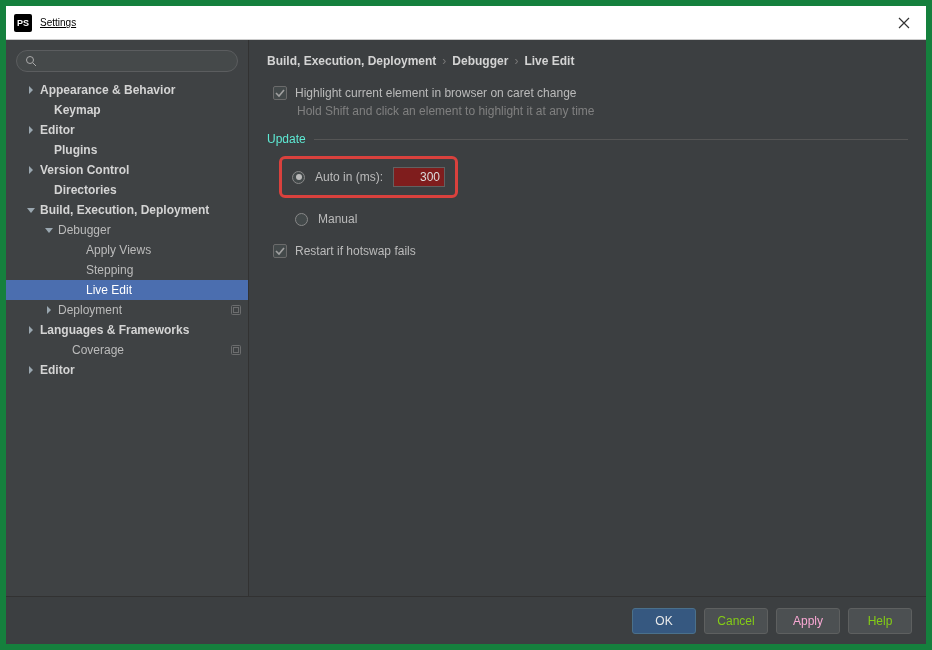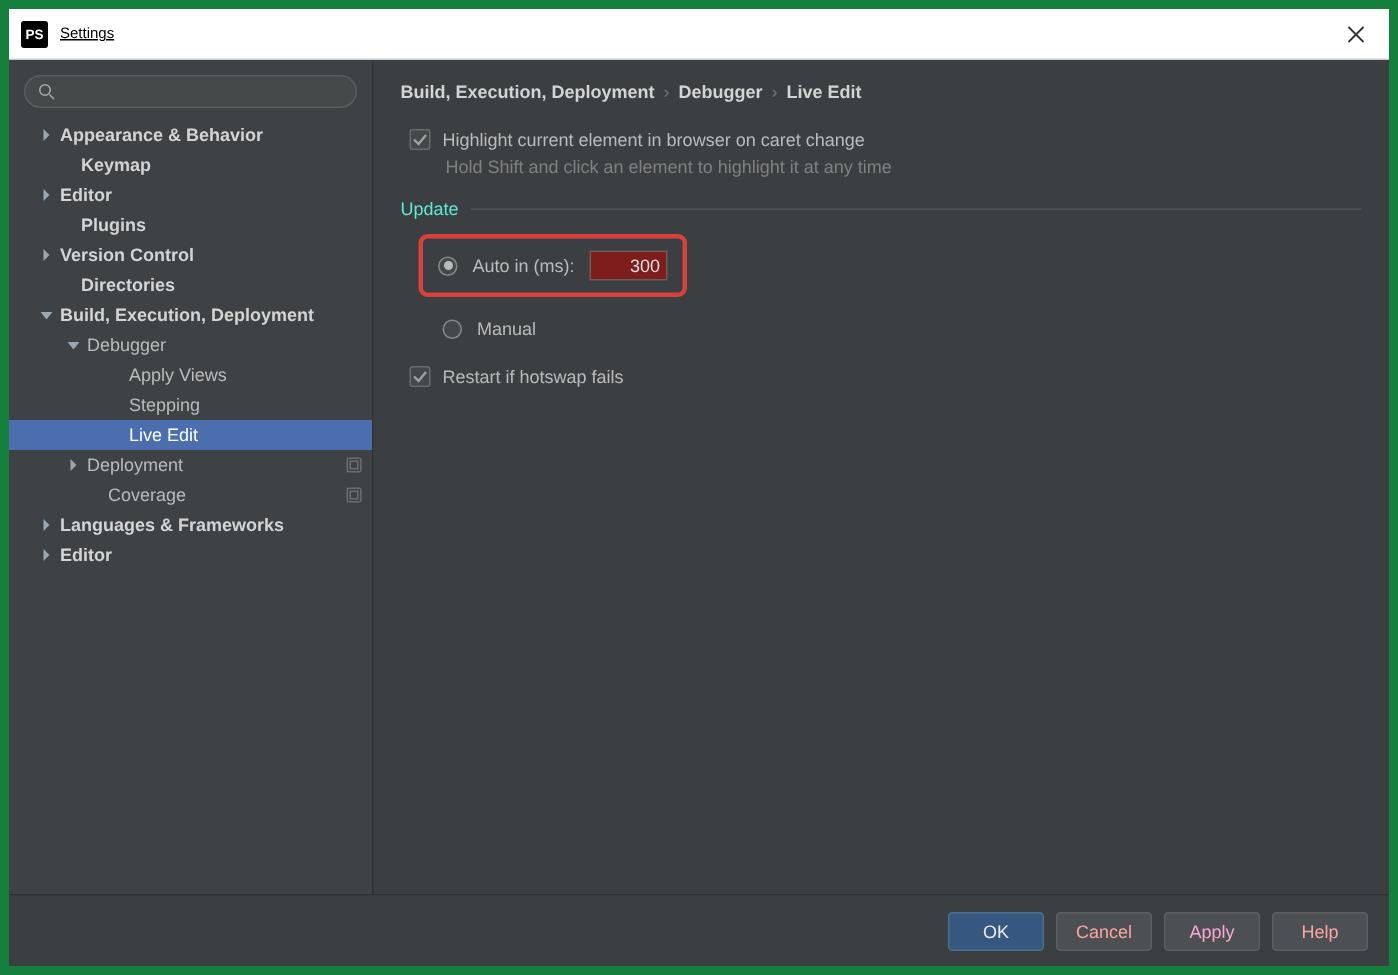--- a/index.html
+++ b/index.html
@@ -209,21 +209,21 @@
     justify-content: flex-end;
     gap: 8px;
     padding: 0 14px;
     background: #3c3f41;
   }
   .btn {
     min-width: 64px;
     height: 26px;
     border: 1px solid #5e6060;
     background: #4c5052;
-    color: #fca5a5;
+    color: #84cc16;
     font-size: 12px;
     border-radius: 3px;
     cursor: pointer;
     padding: 0 12px;
   }
   .btn.primary {
     background: #365880;
     border-color: #4a708b;
     color: #eaeaea;
   }
@@ -341,37 +341,37 @@
               <svg viewBox="0 0 8 8">
                 <path d="M2 0 L6 4 L2 8 Z" fill="currentColor"></path>
               </svg>
             </span>
             <span>Deployment</span>
             <span class="tail-icon"><svg viewBox="0 0 12 12">
                 <rect x="1.5" y="1.5" width="9" height="9" rx="1" stroke="#999" fill="none"></rect>
                 <rect x="3.5" y="3.5" width="5" height="5" stroke="#999" fill="none"></rect>
               </svg></span>
           </div>
+          <div class="tree-item bold">
+            <span class="spacer" style="width: 20px;"></span>
+            <span class="tree-arrow">
+              <svg viewBox="0 0 8 8">
+                <path d="M2 0 L6 4 L2 8 Z" fill="currentColor"></path>
+              </svg>
+            </span>
+            <span>Languages &amp; Frameworks</span>
+          </div>
           <div class="tree-item">
             <span class="spacer" style="width: 52px;"></span>
             <span class="tree-arrow"></span>
             <span>Coverage</span>
             <span class="tail-icon"><svg viewBox="0 0 12 12">
                 <rect x="1.5" y="1.5" width="9" height="9" rx="1" stroke="#999" fill="none"></rect>
                 <rect x="3.5" y="3.5" width="5" height="5" stroke="#999" fill="none"></rect>
               </svg></span>
-          </div>
-          <div class="tree-item bold">
-            <span class="spacer" style="width: 20px;"></span>
-            <span class="tree-arrow">
-              <svg viewBox="0 0 8 8">
-                <path d="M2 0 L6 4 L2 8 Z" fill="currentColor"></path>
-              </svg>
-            </span>
-            <span>Languages &amp; Frameworks</span>
           </div>
           <div class="tree-item bold">
             <span class="spacer" style="width: 20px;"></span>
             <span class="tree-arrow">
               <svg viewBox="0 0 8 8">
                 <path d="M2 0 L6 4 L2 8 Z" fill="currentColor"></path>
               </svg>
             </span>
             <span>Editor</span>
           </div>

